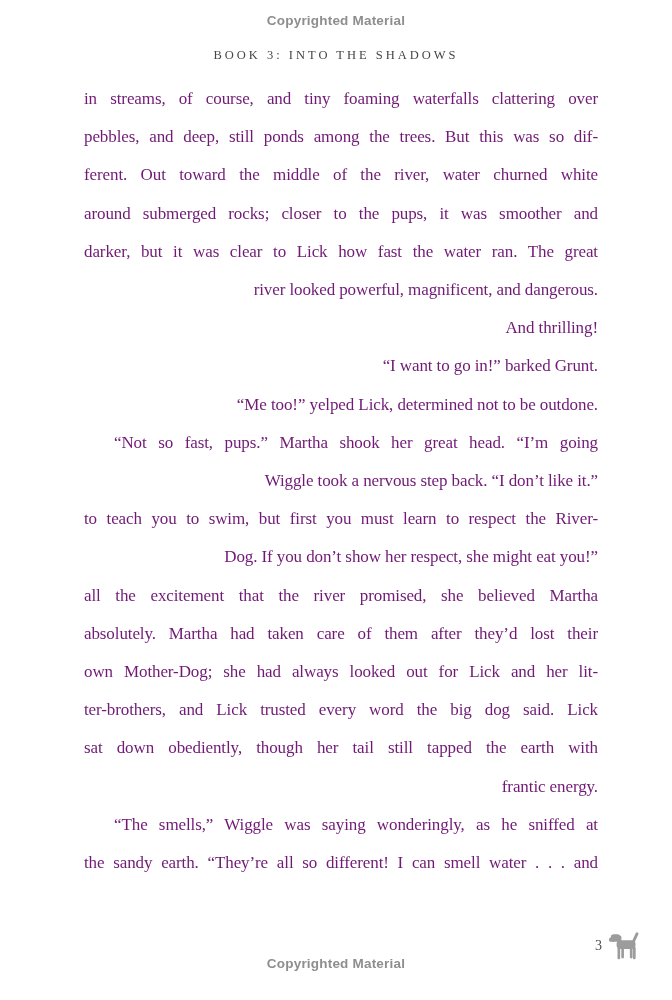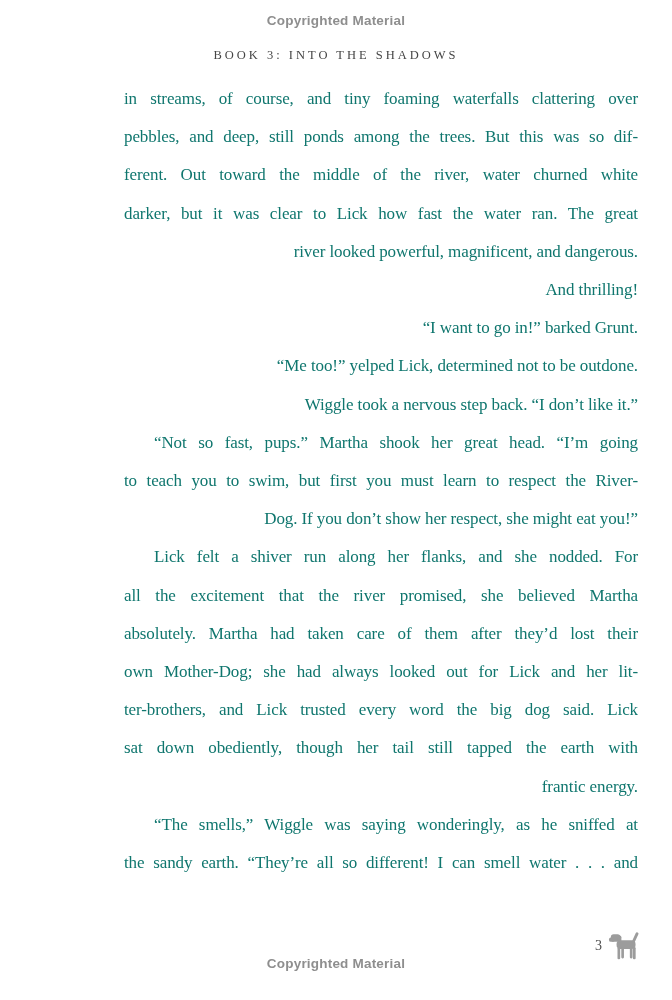--- a/index.html
+++ b/index.html
@@ -39,23 +39,22 @@
     letter-spacing: 3px;
     text-transform: uppercase;
   }
   .body-text {
     position: absolute;
     left: 84px;
     top: 80px;
     width: 514px;
     font-size: 17px;
     line-height: 38.2px;
-    color: #0f766e;
+    color: #701a75;
     letter-spacing: -0.1px;
-    margin-left: 40px;
   }
   .line { text-align: right; white-space: normal; }
   .line.just { text-align: justify; text-align-last: justify; }
   .line.ind { text-indent: 30px; }
   .em { }
   .page-number {
     position: absolute;
     left: 560px;
     top: 938px;
     width: 42px;
@@ -77,30 +76,30 @@
 <div class="page">
 
   <div class="copyright-notice copyright-top">Copyrighted Material</div>
 
   <div class="running-head">BOOK 3: INTO THE SHADOWS</div>
 
   <div class="body-text">
       <div class="line just"><span>in streams, of course, and tiny foaming waterfalls clattering over</span></div>
       <div class="line just"><span>pebbles, and deep, still ponds among the trees. But this was so dif-</span></div>
       <div class="line just"><span>ferent. Out toward the middle of the river, water churned white</span></div>
+      <div class="line just"><span>around submerged rocks; closer to the pups, it was smoother and</span></div>
       <div class="line just"><span>darker, but it was clear to Lick how fast the water ran. The great</span></div>
       <div class="line"><span>river looked powerful, magnificent, and dangerous.</span></div>
       <div class="line ind"><span>And </span><span class="em">thrilling!</span></div>
       <div class="line ind"><span>“I want to go in!” barked Grunt.</span></div>
       <div class="line ind"><span>“Me too!” yelped Lick, determined not to be outdone.</span></div>
+      <div class="line just ind"><span>“Not so fast, pups.” Martha shook her great head. “I’m going</span></div>
       <div class="line ind"><span>Wiggle took a nervous step back. “I don’t like it.”</span></div>
-      <div class="line just ind"><span>“Not so fast, pups.” Martha shook her great head. “I’m going</span></div>
       <div class="line just"><span>to teach you to swim, but first you must learn to respect the River-</span></div>
       <div class="line"><span>Dog. If you don’t show her respect, she might eat you!”</span></div>
-      <div class="line just ind"><span>Lick felt a shiver run along her flanks, and she nodded. For</span></div>
       <div class="line just"><span>all the excitement that the river promised, she believed Martha</span></div>
       <div class="line just"><span>absolutely. Martha had taken care of them after they’d lost their</span></div>
       <div class="line just"><span>own Mother-Dog; she had </span><span class="em">always</span><span> looked out for Lick and her lit-</span></div>
       <div class="line just"><span>ter-brothers, and Lick trusted every word the big dog said. Lick</span></div>
       <div class="line just"><span>sat down obediently, though her tail still tapped the earth with</span></div>
       <div class="line"><span>frantic energy.</span></div>
       <div class="line just ind"><span>“The smells,” Wiggle was saying wonderingly, as he sniffed at</span></div>
       <div class="line just"><span>the sandy earth. “They’re all so different! I can smell water . . . and</span></div>
     </div>
 

